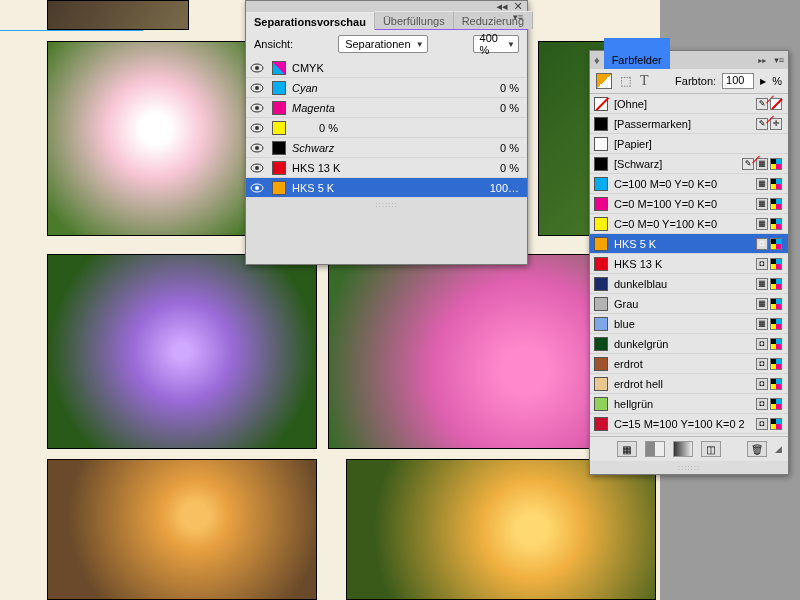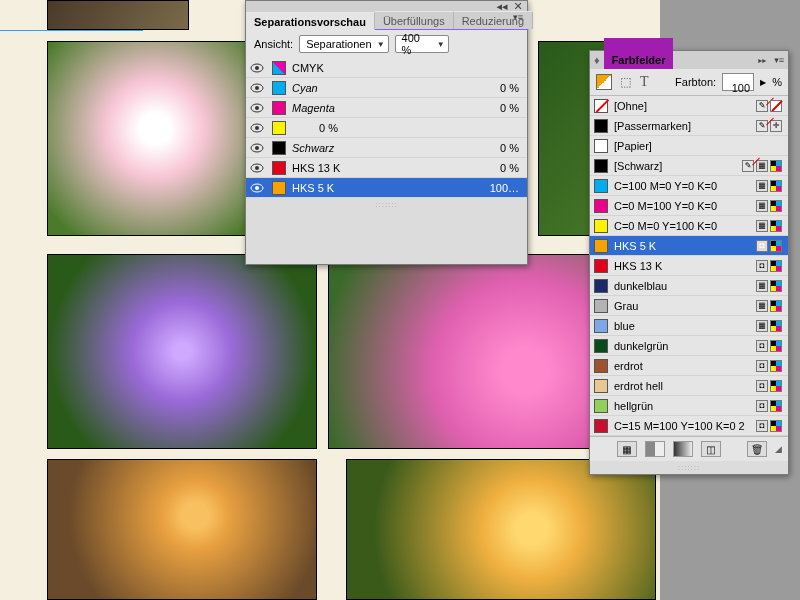--- a/index.html
+++ b/index.html
@@ -17,56 +17,56 @@
 
 
 .panel { position: absolute; background: #dcdcdc; border: 1px solid #7a7a7a; box-shadow: 1px 2px 6px rgba(0,0,0,.4); }
 .sep-panel { left: 245px; top: 0; width: 283px; height: 265px; }
 .titlebar { height: 10px; background: #d0d0d0; display: flex; justify-content: flex-end; align-items: center; padding: 0 4px; gap: 6px; }
 .tb-btn { width: 10px; height: 8px; display: inline-flex; align-items: center; justify-content: center; color: #444; cursor: pointer; }
 .tabs { display: flex; height: 19px; background: #cfcfcf; border-bottom: 1px solid #8b5cf6; }
 .tab { padding: 3px 8px; background: #cfcfcf; color: #555; border-right: 1px solid #b5b5b5; border-top: 1px solid #e8e8e8; }
 .tab.active { background: #e5e5e5; color: #000; font-weight: bold; border-bottom: 1px solid #e5e5e5; position: relative; top: 1px; }
 .sep-controls { display: flex; align-items: center; gap: 6px; padding: 5px 8px; background: #e5e5e5; }
-.dropdown { display: inline-flex; align-items: center; background: #fff; border: 1px solid #8a8a8a; height: 18px; padding: 0 16px 0 6px; position: relative; border-radius: 2px; }
+.dropdown { display: inline-flex; align-items: center; background: #fff; border: 1px solid #8a8a8a; height: 18px; padding: 0 16px 0 6px; position: relative; border-radius: 2px; margin-left: 39px; }
 .dropdown .arr { position: absolute; right: 3px; font-size: 8px; color: #333; }
 .sep-list { background: #e5e5e5; }
 .sep-row { display: flex; align-items: center; height: 20px; padding: 0 8px 0 4px; gap: 6px; border-bottom: 1px solid #d4d4d4; }
 .sep-row.sel { background: #2f6bd1; color: #fff; }
 .eye { width: 16px; text-align: center; color: #333; }
 .sep-row.sel .eye { color: #fff; }
 .sep-box { width: 14px; height: 14px; border: 1px solid #555; flex-shrink: 0; display: flex; }
 .sep-box .diag { width: 100%; height: 100%; background: linear-gradient(45deg,#00aaee 50%,#ee00aa 50%); }
 .sep-name { flex: 1; }
 .sep-name.ital { font-style: italic; }
 .sep-val { width: 46px; text-align: right; }
 .panel-flyout { position: absolute; right: 3px; top: 11px; width: 12px; text-align: center; font-size: 9px; color: #444; cursor: pointer; }
 .grip { text-align: center; color: #aaa; font-size: 8px; letter-spacing: 1px; padding: 2px; }
 
 
 .sw-panel { left: 589px; top: 50px; width: 200px; height: 425px; display: flex; flex-direction: column; }
 .sw-tabs { display: flex; align-items: center; height: 18px; background: #cfcfcf; padding-left: 4px; gap: 4px; }
-.sw-tab { padding: 16px 8px; background: #a21caf; font-weight: bold; }
+.sw-tab { padding: 16px 8px; background: #3b82f6; font-weight: normal; }
 .sw-head { display: flex; align-items: center; gap: 6px; padding: 4px 6px; background: #e5e5e5; border-bottom: 1px solid #bbb; }
 .ico-sq { width: 16px; height: 16px; border: 1px solid #666; display: inline-flex; align-items: center; justify-content: center; }
 .sw-list { flex: 1; background: #e5e5e5; overflow: hidden; }
 .sw-row { display: flex; align-items: center; height: 20px; padding: 0 6px 0 4px; gap: 6px; border-bottom: 1px solid #d4d4d4; position: relative; }
 .sw-row.sel { background: #2f6bd1; color: #fff; }
 .sw-name { flex: 1; white-space: nowrap; overflow: hidden; text-overflow: ellipsis; }
 .sw-icons { display: flex; gap: 2px; }
 .mini { width: 12px; height: 12px; border: 1px solid #777; font-size: 8px; text-align: center; line-height: 10px; }
 .cmyk4 { background: conic-gradient(#00aeef 0 25%, #ec008c 0 50%, #fff200 0 75%, #000 0 100%); }
 .none-x { background: #fff; position: relative; }
 .none-x::after { content: ""; position: absolute; left: -1px; top: 45%; width: 140%; height: 2px; background: #e00; transform: rotate(-45deg); transform-origin: center; }
 .reg { background: #000; }
 .sw-foot { display: flex; align-items: center; gap: 8px; padding: 4px 6px; background: #e5e5e5; border-top: 1px solid #bbb; justify-content: flex-end; }
 .tool-btn { width: 20px; height: 16px; border: 1px solid #999; background: #ddd; display: inline-flex; align-items: center; justify-content: center; font-size: 10px; cursor: pointer; }
 .arrtiny { font-size: 8px; color: #444; margin-left: auto; }
 .pencil::after { content: ""; position: absolute; width: 10px; height: 1px; background: #e00; transform: rotate(-45deg); }
-.field { background: #fff; border: 1px solid #8a8a8a; height: 16px; width: 32px; text-align: right; padding: 8px 3px; }
+.field { background: #fff; border: 1px solid #8a8a8a; height: 16px; width: 32px; text-align: left; padding: 0 3px; }
 svg { display: block; }
 </style>
 </head>
 <body>
 
 <div class="canvas">
   <div class="photo p1"></div>
   <div class="p1b"></div>
   <div class="photo p2"></div>
   <div class="photo p3"></div>

